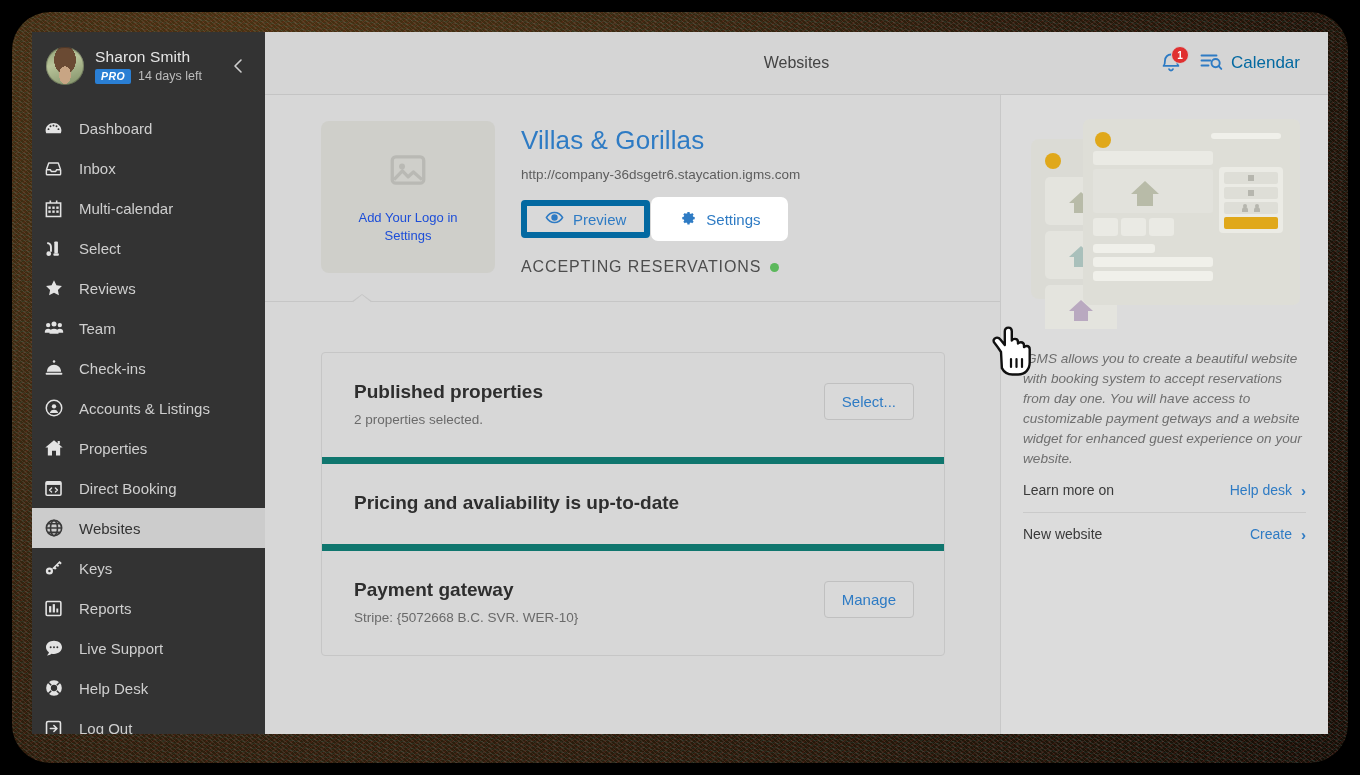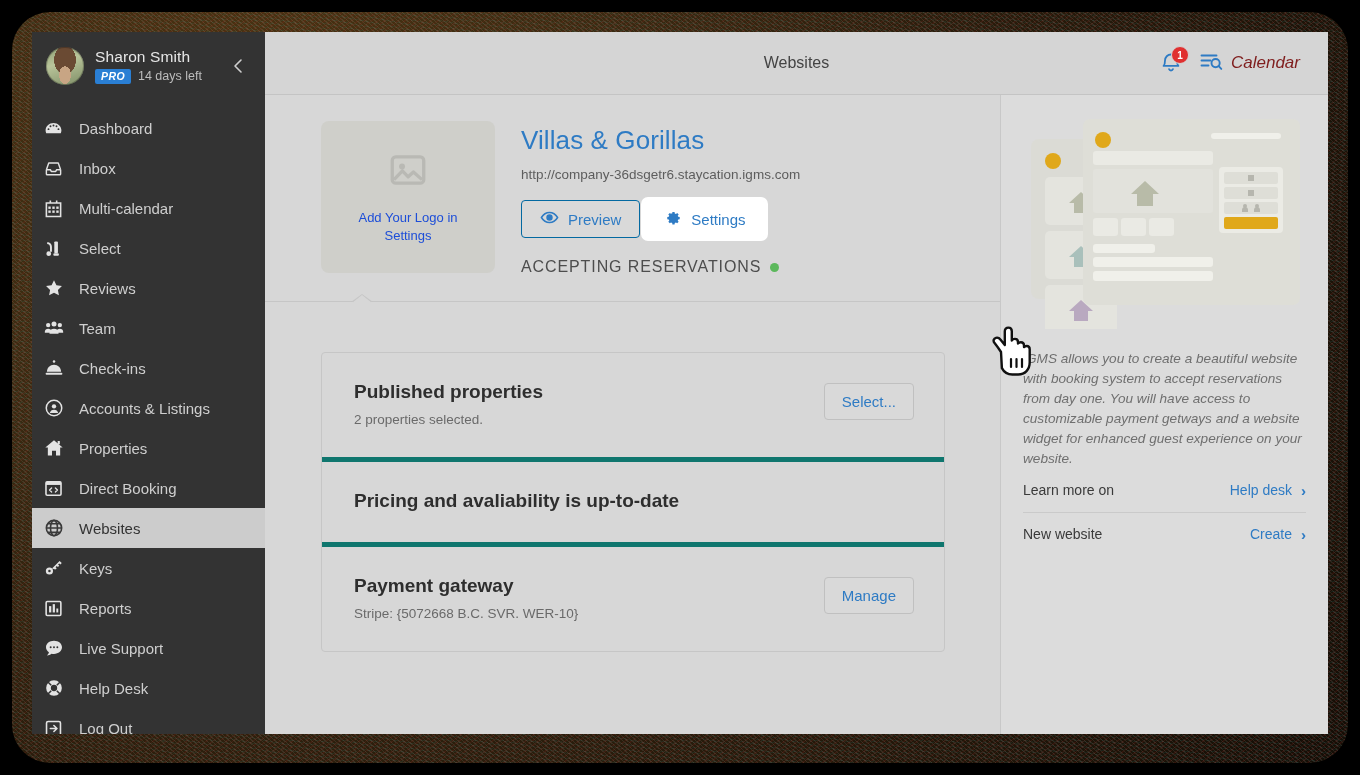--- a/index.html
+++ b/index.html
@@ -121,21 +121,21 @@
   .bell-wrap { position: relative; width: 24px; height: 26px; cursor: pointer; }
   .badge {
     position: absolute; right: -6px; top: -4px;
     background: #e03030; color:#fff;
     width: 16px; height: 16px; border-radius: 50%;
     font-size: 10px; font-weight: bold;
     display:flex; align-items:center; justify-content:center;
     border: 1.5px solid #d5d5d5;
   }
   .cal-btn { display:flex; align-items:center; gap:8px; cursor:pointer; }
-  .cal-label { font-size: 17px; color: #7f1d1d; font-style: italic; }
+  .cal-label { font-size: 17px; color: #0369a1; }
 
   .body-area { flex: 1; display: flex; min-height: 0; }
   .content { flex: 1; position: relative; background: #d7d7d7; min-width:0;}
   .rightpanel {
     width: 328px; flex: 0 0 328px;
     background: #dcdcdc;
     border-left: 1px solid #c8c8c8;
     padding: 0 22px;
     box-sizing: border-box;
   }
@@ -153,21 +153,21 @@
     margin-top: 14px; text-align:center; color:#1d4ed8; font-size:13px; line-height:1.4;
   }
   .site-info { margin-left: 26px; padding-top: 4px; }
   .site-name {
     color: #2e7bc4; font-size: 26px; font-weight: normal; letter-spacing:.1px;
   }
   .site-url { color: #5d5d5d; font-size: 13.5px; margin-top: 11px; }
   .btn-row { margin-top: 18px; display:flex; align-items:center; gap:0; position:relative;}
   .btn {
     height: 38px; box-sizing:border-box;
-    border: 1px solid #0369a1; background: #d9d9d9;
+    border: 6px solid #0369a1; background: #d9d9d9;
     display:flex; align-items:center; gap:9px;
     padding: 0 18px; border-radius: 4px;
     color:#2e7bc4; font-size: 15px; cursor:pointer;
   }
   .btn.settings {
     background:#fff; border-color:#ffffff; margin-left: 4px;
     box-shadow: 0 0 0 3px #ffffff;
   }
   .status-row {
     margin-top: 20px; display:flex; align-items:center; gap: 9px;
@@ -192,21 +192,21 @@
   .cards {
     margin: 50px 0 0 56px;
     width: 624px;
     border: 1px solid #c6c6c6;
     border-radius: 4px;
     background: #d7d7d7;
     box-sizing:border-box;
   }
   .card {
     padding: 28px 30px 30px 32px;
-    border-bottom: 5px solid #0f766e;
+    border-bottom: 7px solid #0f766e;
     display:flex; align-items:flex-start;
     box-sizing:border-box;
   }
   .card:last-child { border-bottom: none; }
   .card-main { flex:1; min-width:0; }
   .card-title { font-size: 19px; font-weight: bold; color: #2e2e2e; }
   .card-sub { margin-top: 9px; font-size: 13.5px; color: #6a6a6a; }
   .card-action {
     border:1px solid #c0c0c0; background:#d9d9d9; border-radius:4px;
     color:#2e7bc4; font-size:15px; padding: 9px 17px; cursor:pointer;

